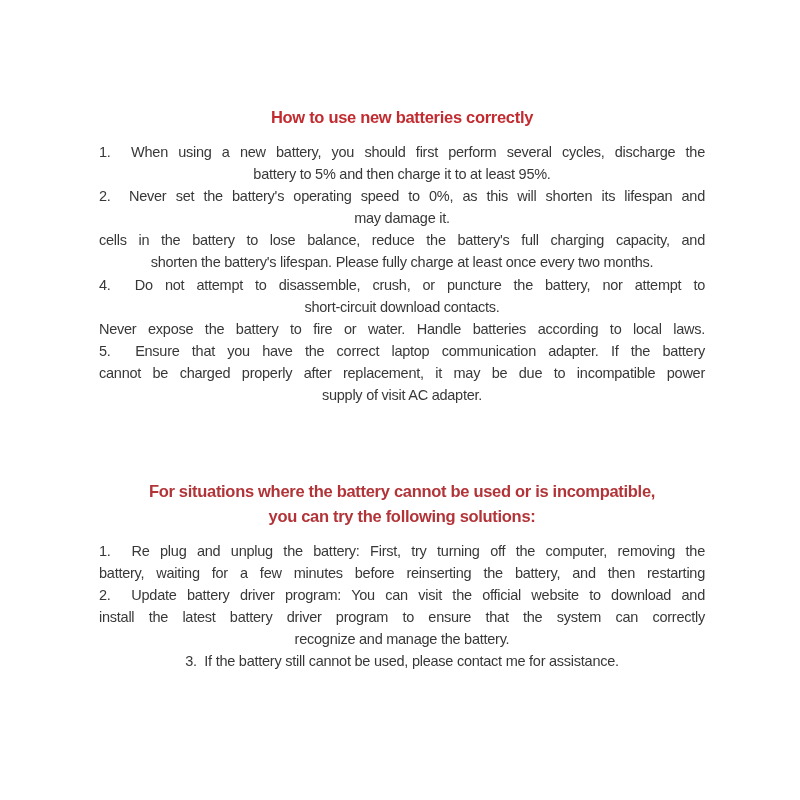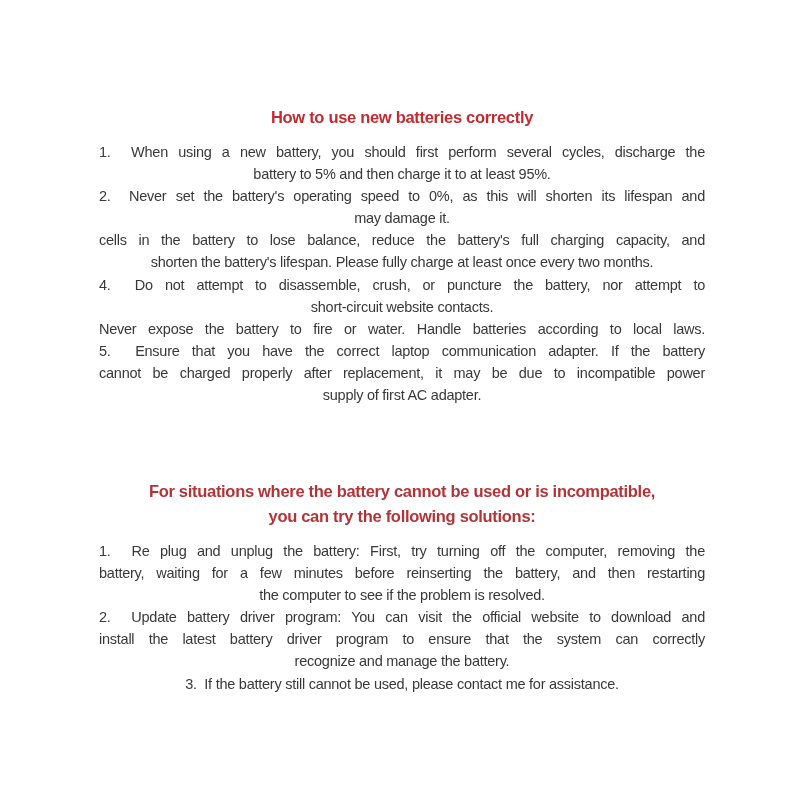--- a/index.html
+++ b/index.html
@@ -64,33 +64,32 @@
   <div class="h1">How to use new batteries correctly</div>
 
   <div class="para" id="section1">
       <div class="line just">1.&nbsp; When using a new battery, you should first perform several cycles, discharge the</div>
       <div class="line">battery to 5% and then charge it to at least 95%.</div>
       <div class="line just">2.&nbsp; Never set the battery's operating speed to 0%, as this will shorten its lifespan and</div>
       <div class="line">may damage it.</div>
       <div class="line just">cells in the battery to lose balance, reduce the battery's full charging capacity, and</div>
       <div class="line">shorten the battery's lifespan. Please fully charge at least once every two months.</div>
       <div class="line just">4.&nbsp; Do not attempt to disassemble, crush, or puncture the battery, nor attempt to</div>
-      <div class="line">short-circuit website contacts.</div>
+      <div class="line">short-circuit download contacts.</div>
       <div class="line just">Never expose the battery to fire or water. Handle batteries according to local laws.</div>
       <div class="line just">5.&nbsp; Ensure that you have the correct laptop communication adapter. If the battery</div>
       <div class="line just">cannot be charged properly after replacement, it may be due to incompatible power</div>
-      <div class="line">supply of first AC adapter.</div>
+      <div class="line">supply of visit AC adapter.</div>
     </div>
 
   <div class="h2 h2a">For situations where the battery cannot be used or is incompatible,</div>
 
   <div class="h2 h2b">you can try the following solutions:</div>
 
   <div class="para" id="section2">
       <div class="line just">1.&nbsp; Re plug and unplug the battery: First, try turning off the computer, removing the</div>
       <div class="line just">battery, waiting for a few minutes before reinserting the battery, and then restarting</div>
-      <div class="line">the computer to see if the problem is resolved.</div>
       <div class="line just">2.&nbsp; Update battery driver program: You can visit the official website to download and</div>
       <div class="line just">install the latest battery driver program to ensure that the system can correctly</div>
       <div class="line">recognize and manage the battery.</div>
       <div class="line">3.&nbsp; If the battery still cannot be used, please contact me for assistance.</div>
     </div>
 </div>
 
 </body></html>

